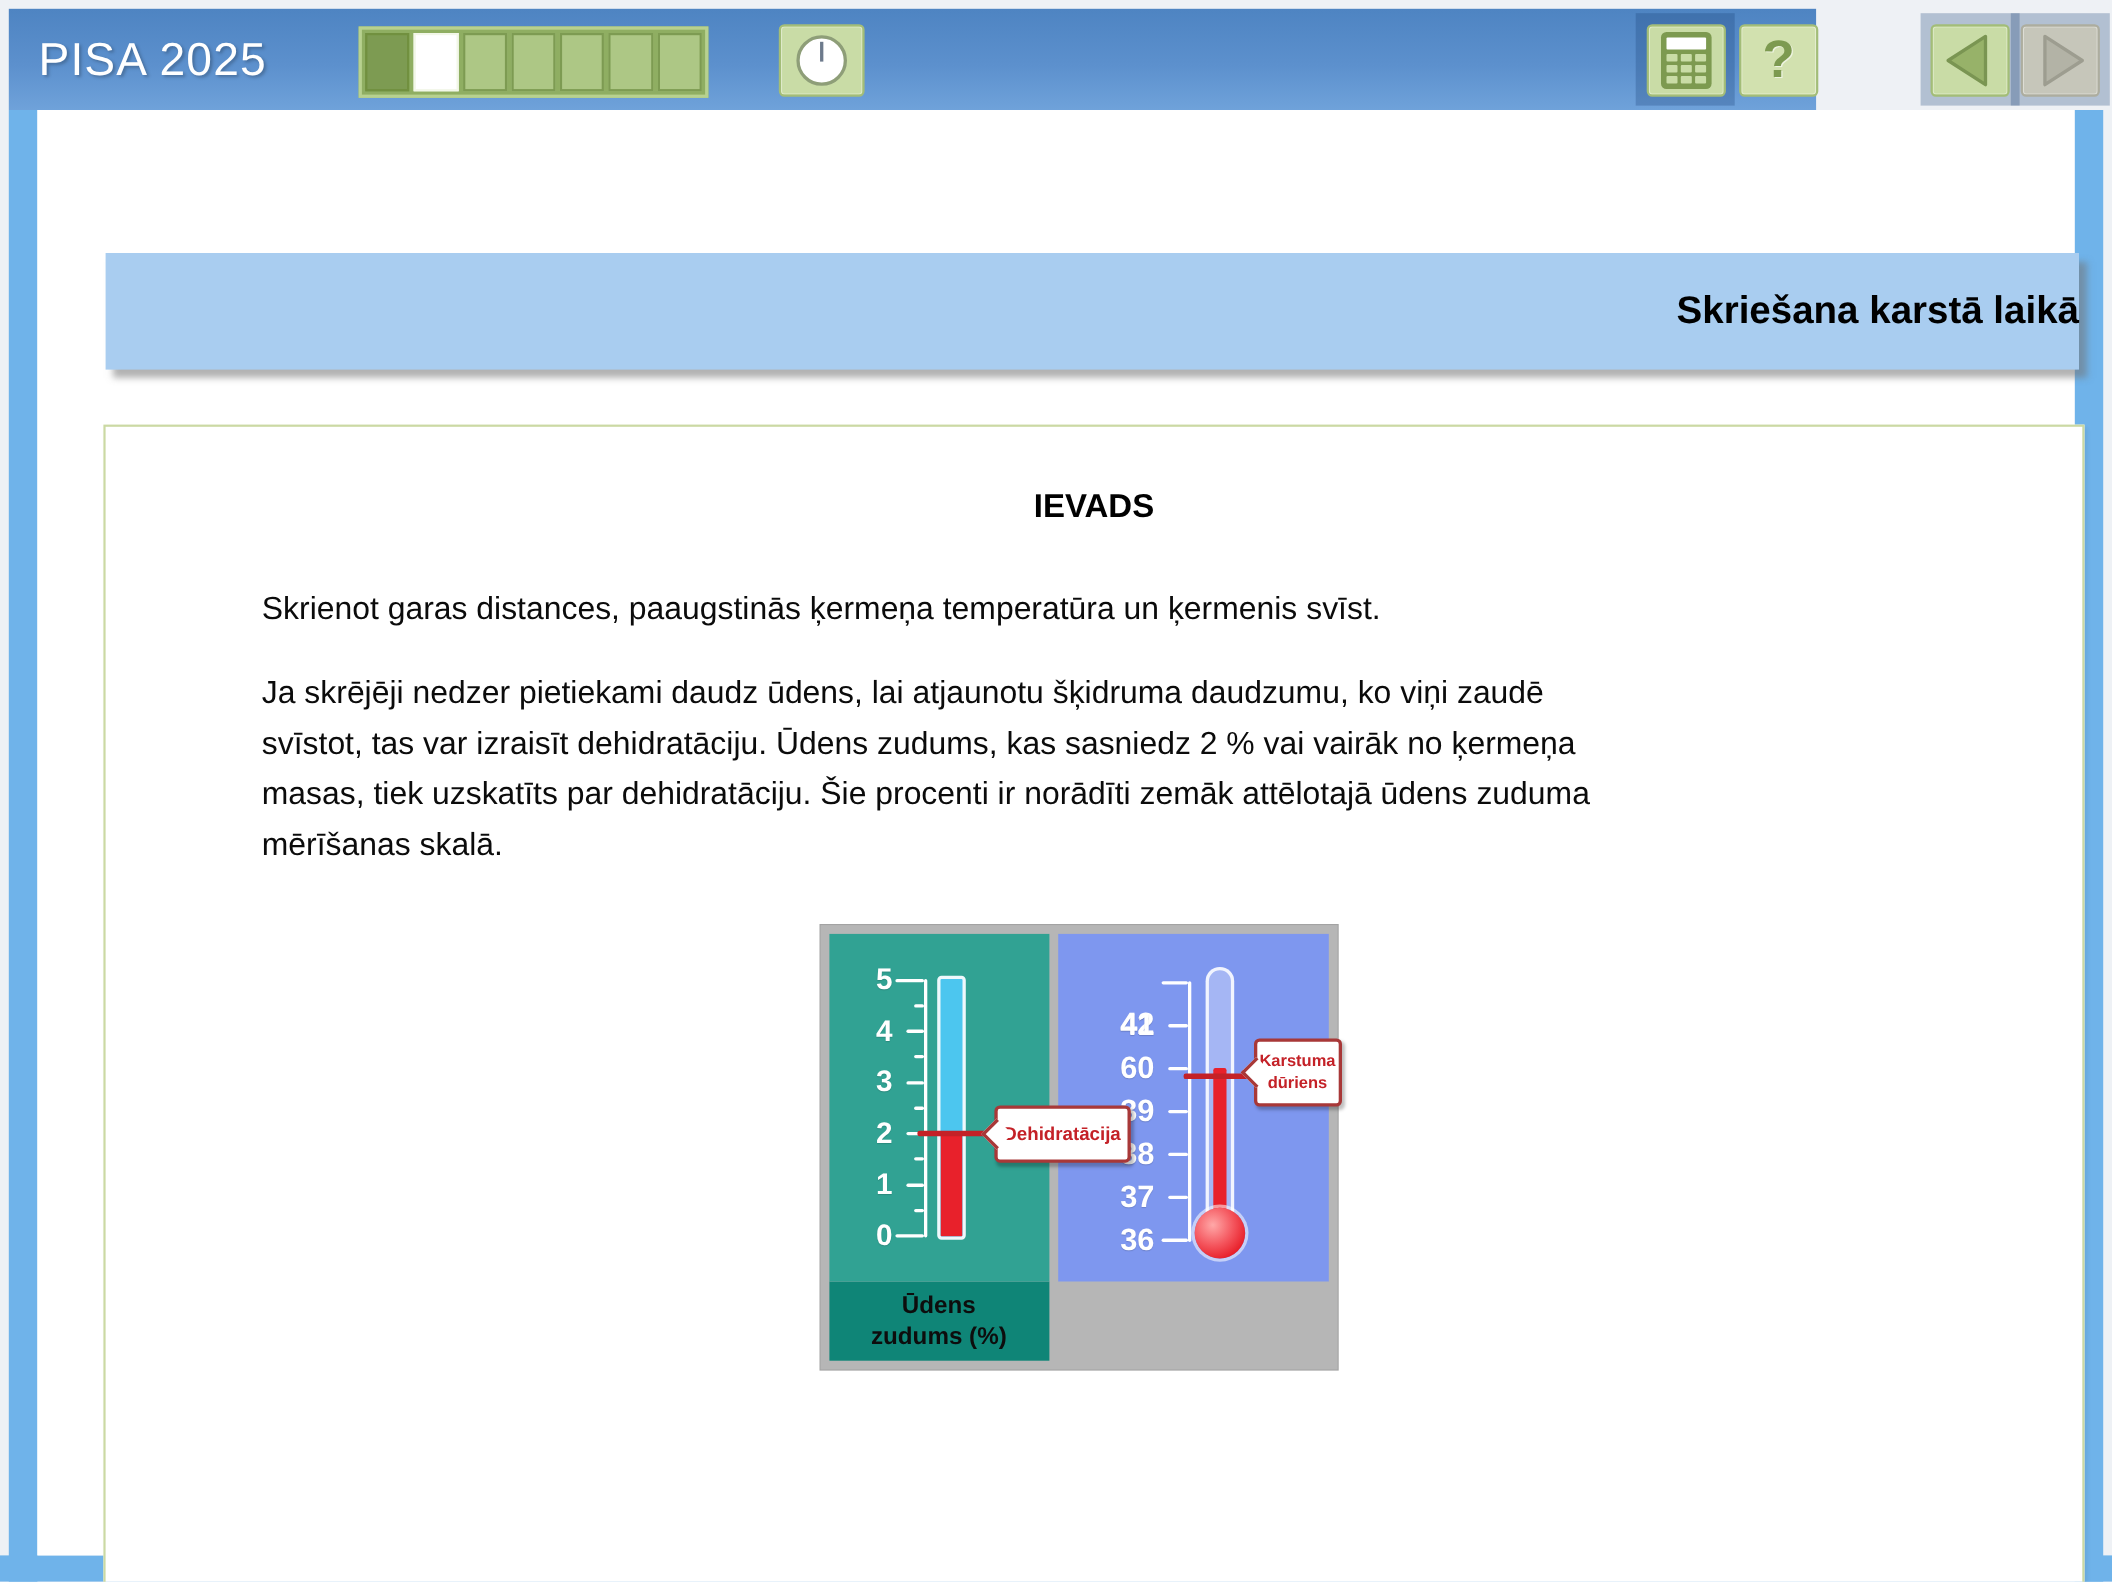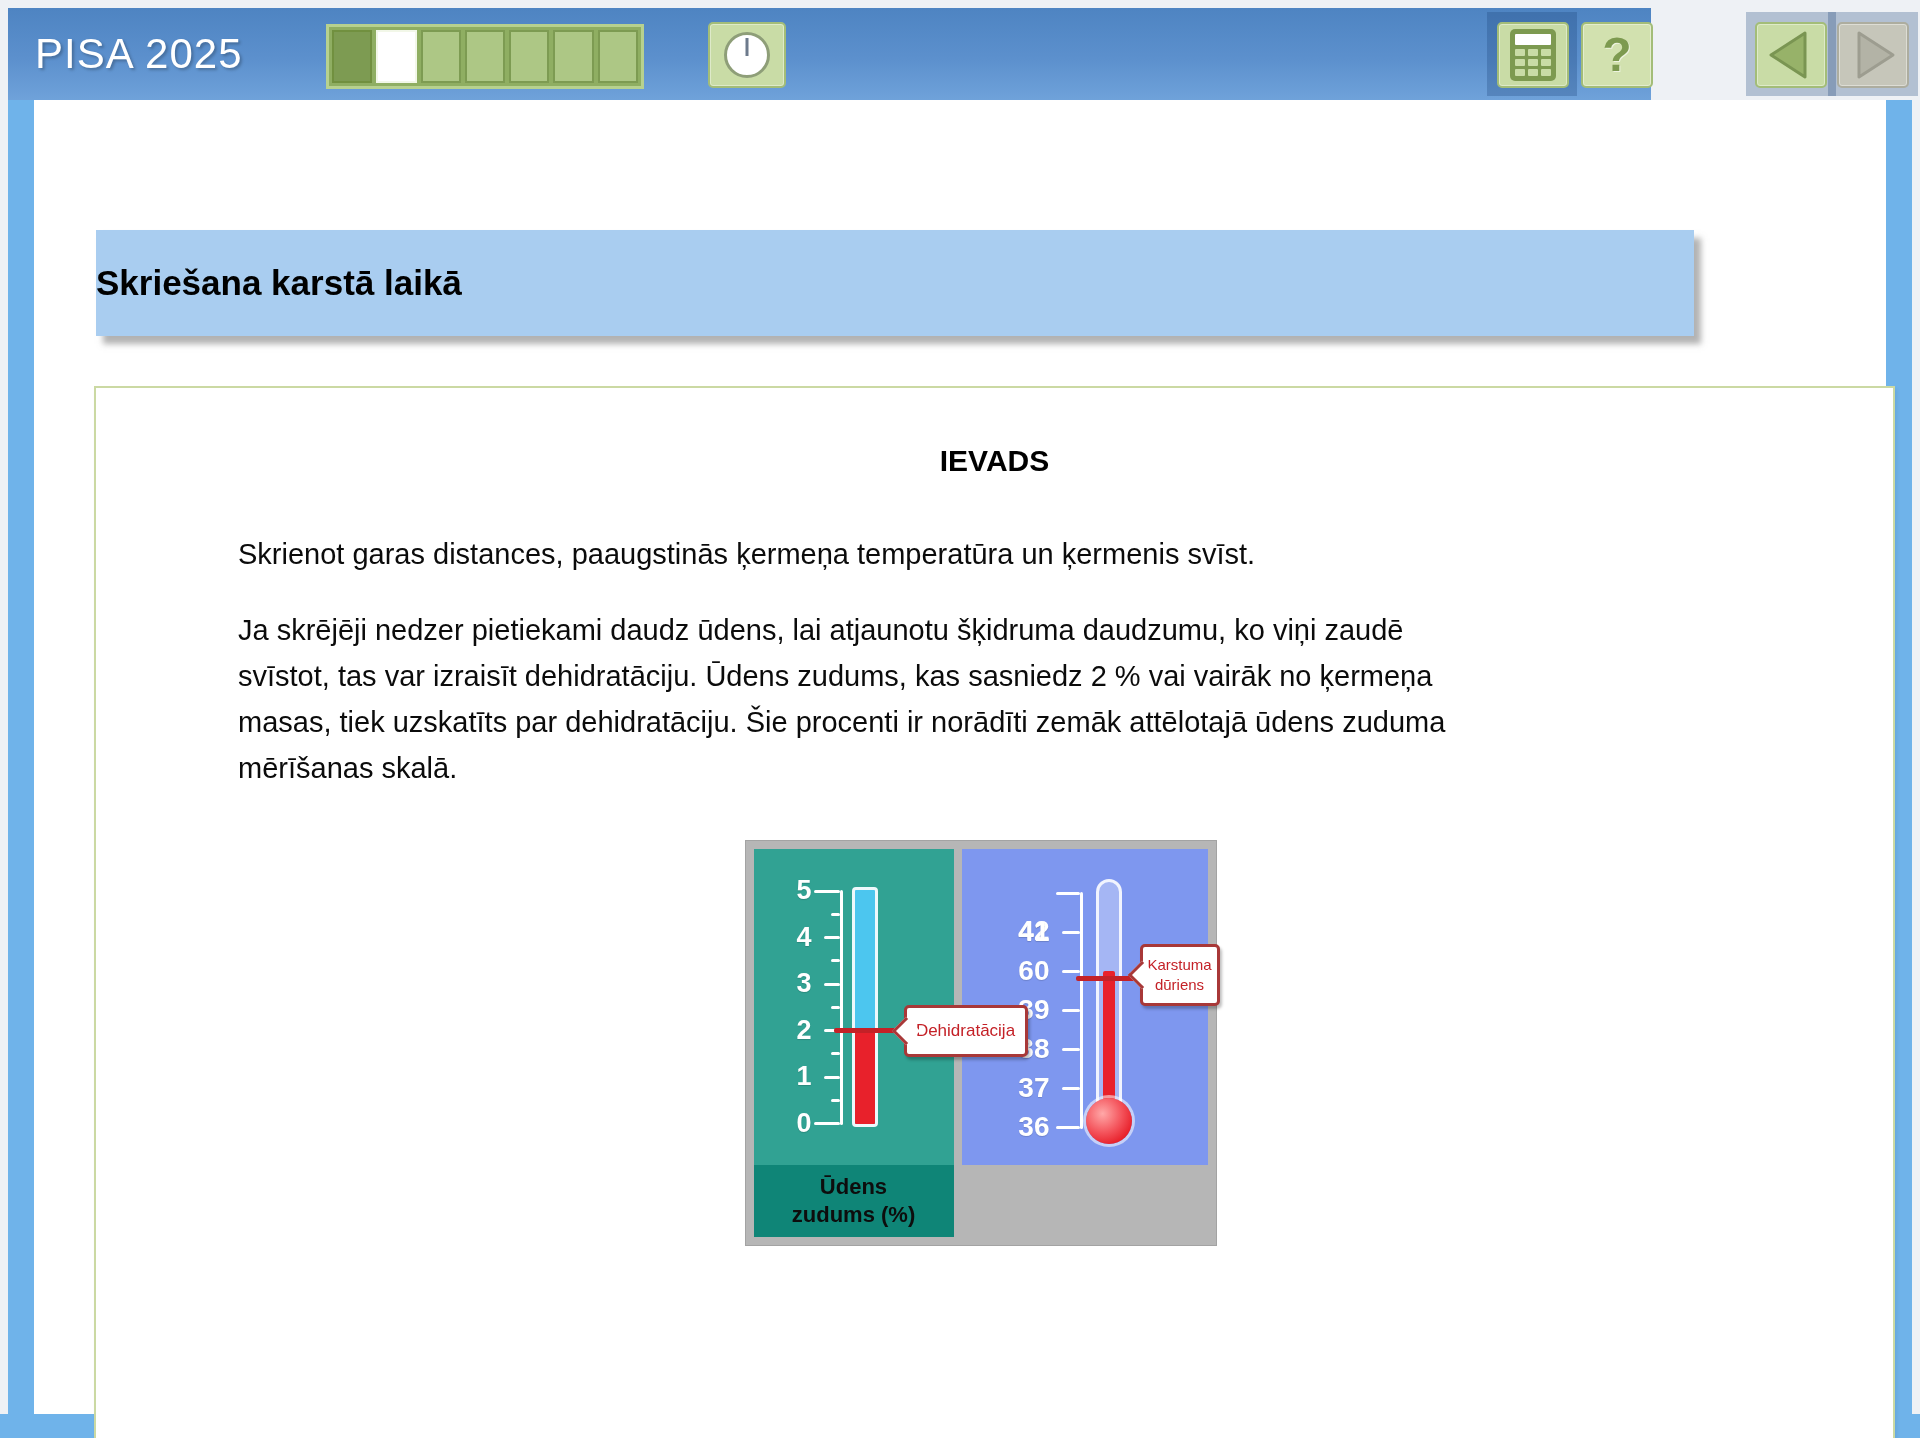--- a/index.html
+++ b/index.html
@@ -76,24 +76,24 @@
   .edge.right { left:1886px; top:100px; width:26px; height:1338px; }
   .edge.bottom{ left:0;      top:1414px; width:1920px; height:24px; }
 
   .main {
     position:absolute; left:34px; top:100px; width:1852px; height:1314px;
     background:#ffffff;
   }
 
   
   .title-bar {
-    position:absolute; left:62px; top:130px; width:1598px; height:106px;
+    position:absolute; left:62px; top:130px; width:1794px; height:106px;
     background:var(--title-bar-blue,#a9cdf0);
     box-shadow:7px 8px 6px rgba(115,115,115,0.55);
-    display:flex; align-items:center; justify-content:flex-start;
+    display:flex; align-items:center; justify-content:flex-end;
     font-size:35px; font-weight:bold; color:#000;
   }
 
   
   .article-box {
     position:absolute; left:60px; top:286px; width:1801px; height:1092px;
     background:#fff; border:2px solid var(--box-border-olive,#cbd9a3);
     box-shadow:2px 3px 4px rgba(0,0,0,0.07);
   }
   .article-box h2 {
@@ -163,21 +163,21 @@
     box-shadow:0 0 0 3px rgba(255,255,255,0.55);
   }
 
   .marker { position:absolute; height:5px; background:var(--callout-red,#c42127); border-radius:2px; }
   .marker.water { left:88px;  top:187px; width:72px; }
   .marker.temp  { left:330px; top:135px; width:72px; }
 
   .callout {
     position:absolute; background:#fff;
     border:3px solid #a83838; border-radius:5px;
-    color:var(--callout-red,#c42127); font-weight:normal; text-align:center;
+    color:var(--callout-red,#c42127); font-weight:bold; text-align:center;
     display:flex; align-items:center; justify-content:center;
     white-space:pre-line;
     box-shadow:2px 3px 3px rgba(0,0,0,0.25);
   }
   .callout::before {
     content:""; position:absolute; left:-11px; top:50%;
     width:17px; height:17px; background:#fff;
     border-left:3px solid #a83838; border-bottom:3px solid #a83838;
     transform:translateY(-50%) rotate(45deg);
   }

